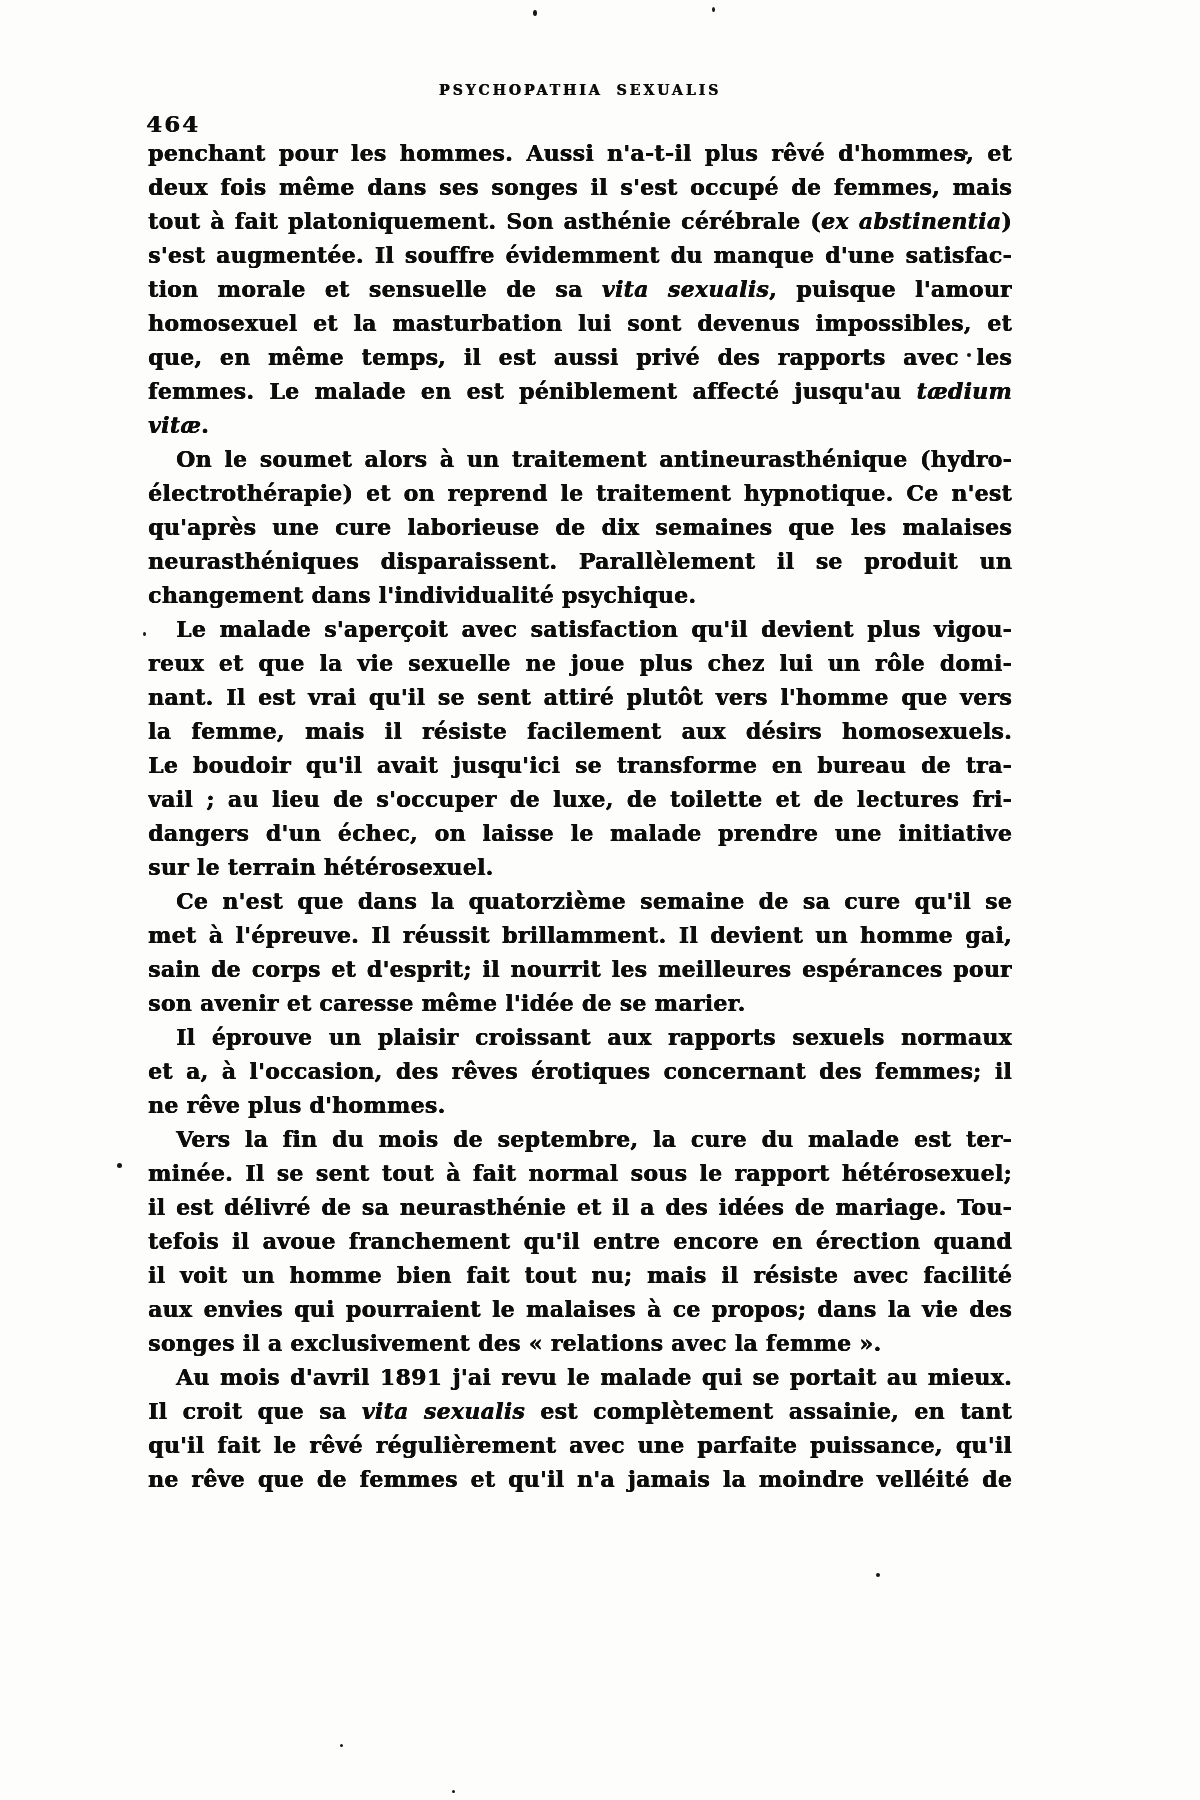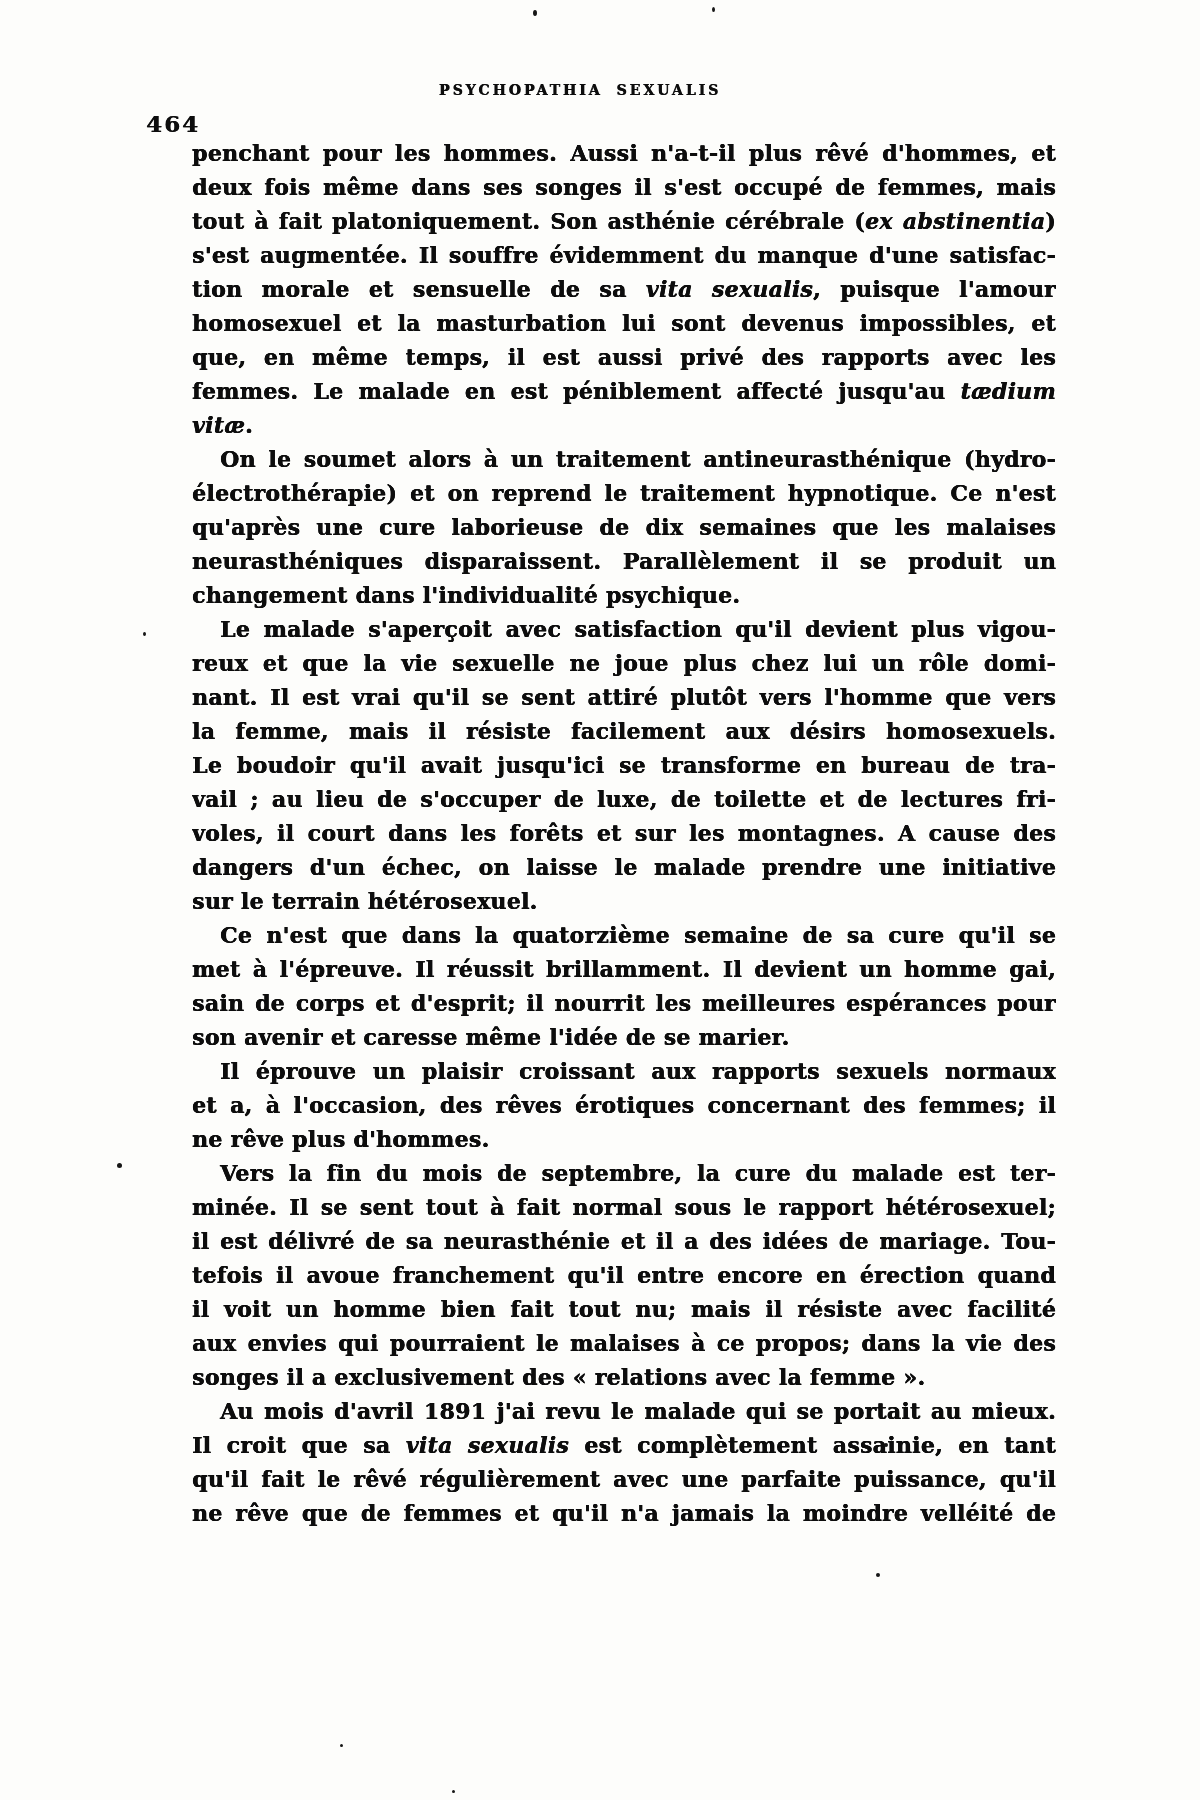--- a/index.html
+++ b/index.html
@@ -45,21 +45,20 @@
     word-spacing: 6px;
     text-shadow: 0.6px 0 0 currentColor;
   }
   .textblock {
     margin-top: 24px;
     width: 864px;
     font-size: 22px;
     font-weight: bold;
     letter-spacing: 0.3px;
     text-shadow: 0.45px 0 0 currentColor, 0 0.3px 0 currentColor;
-    margin-left: 44px;
   }
   .line {
     line-height: 34px;
     height: 34px;
     overflow: hidden;
     text-align: justify;
     text-align-last: justify;
     white-space: normal;
   }
   .line.last {
@@ -104,21 +103,20 @@
         <div class="line"><span>neurasthéniques disparaissent. Parallèlement il se produit un</span></div>
         <div class="line last"><span>changement dans l'individualité psychique.</span></div>
       </div>
       <div>
         <div class="line indent"><span>Le malade s'aperçoit avec satisfaction qu'il devient plus vigou-</span></div>
         <div class="line"><span>reux et que la vie sexuelle ne joue plus chez lui un rôle domi-</span></div>
         <div class="line"><span>nant. Il est vrai qu'il se sent attiré plutôt vers l'homme que vers</span></div>
         <div class="line"><span>la femme, mais il résiste facilement aux désirs homosexuels.</span></div>
         <div class="line"><span>Le boudoir qu'il avait jusqu'ici se transforme en bureau de tra-</span></div>
         <div class="line"><span>vail ; au lieu de s'occuper de luxe, de toilette et de lectures fri-</span></div>
-        <div class="line"><span>voles, il court dans les forêts et sur les montagnes. A cause des</span></div>
         <div class="line"><span>dangers d'un échec, on laisse le malade prendre une initiative</span></div>
         <div class="line last"><span>sur le terrain hétérosexuel.</span></div>
       </div>
       <div>
         <div class="line indent"><span>Ce n'est que dans la quatorzième semaine de sa cure qu'il se</span></div>
         <div class="line"><span>met à l'épreuve. Il réussit brillamment. Il devient un homme gai,</span></div>
         <div class="line"><span>sain de corps et d'esprit; il nourrit les meilleures espérances pour</span></div>
         <div class="line last"><span>son avenir et caresse même l'idée de se marier.</span></div>
       </div>
       <div>

